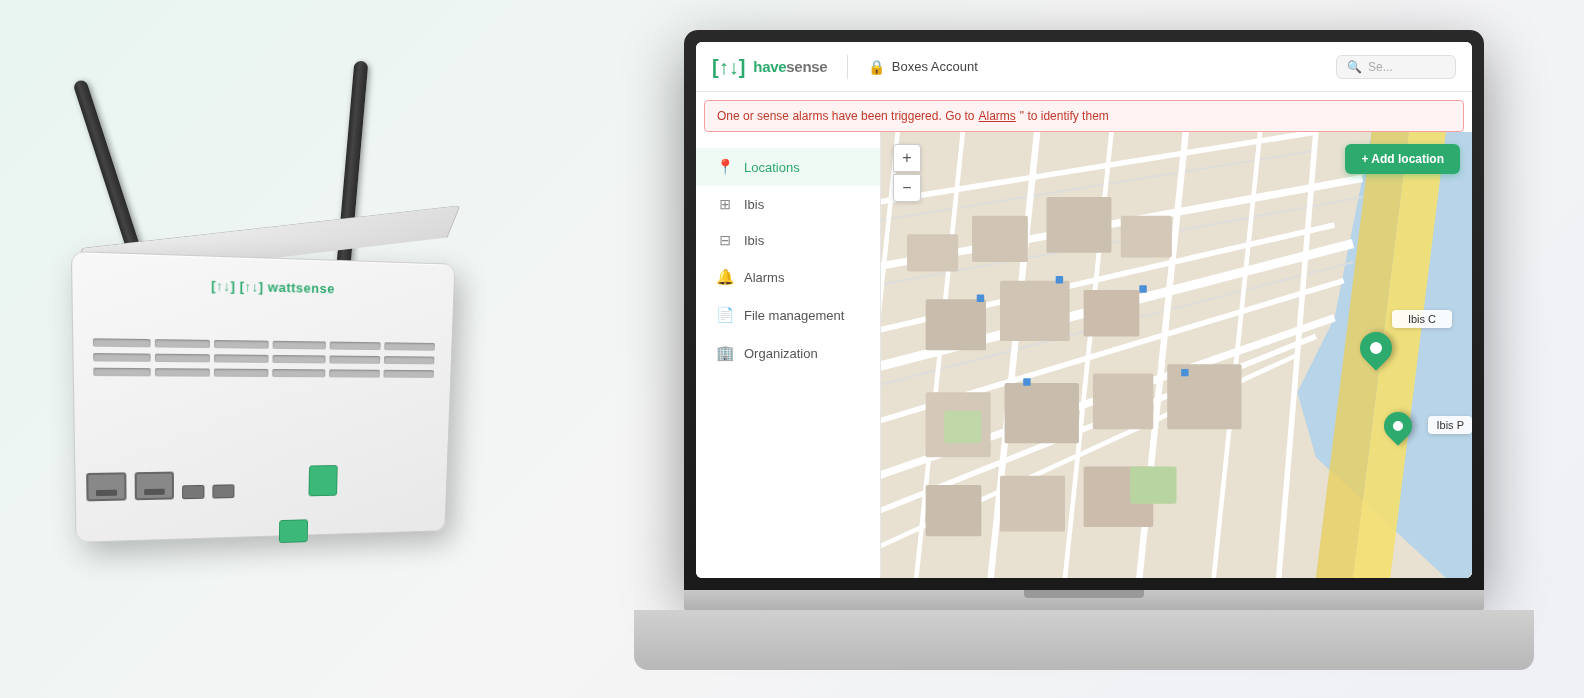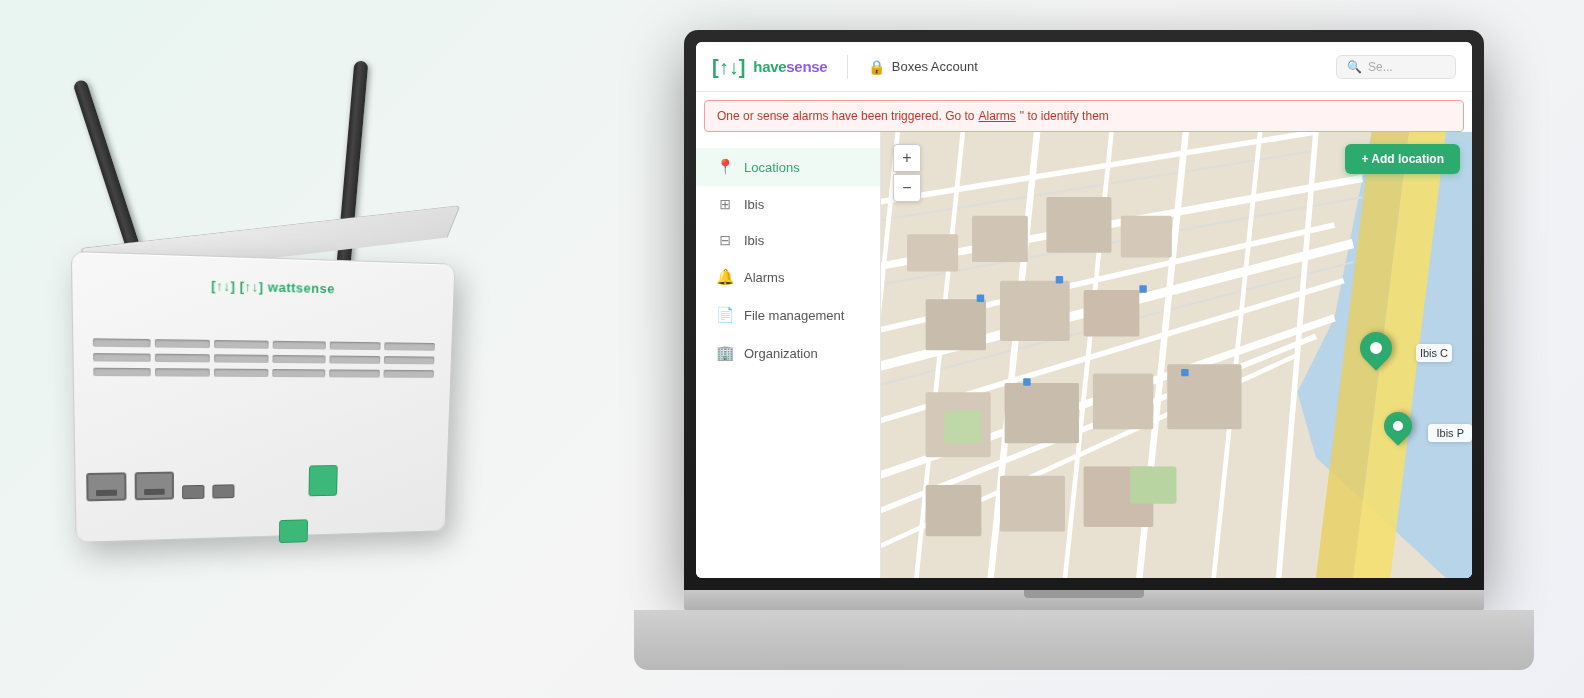--- a/index.html
+++ b/index.html
@@ -471,25 +471,25 @@
       left: 50%;
       transform: translate(-50%, -50%);
       width: 12px;
       height: 12px;
       background: #fff;
       border-radius: 50%;
     }
 
     .map-marker-label {
       position: absolute;
-      top: 212px;
+      top: 178px;
       right: 20px;
       background: rgba(255,255,255,0.9);
       border-radius: 4px;
-      padding: 3px 4px;
+      padding: 3px 16px;
       font-size: 11px;
       color: #333;
       box-shadow: 0 1px 4px rgba(0,0,0,0.15);
       white-space: nowrap;
     }
 
     .map-marker2 {
       position: absolute;
       width: 28px;
       height: 28px;
@@ -508,21 +508,21 @@
       left: 50%;
       transform: translate(-50%, -50%);
       width: 10px;
       height: 10px;
       background: #fff;
       border-radius: 50%;
     }
 
     .map-marker2-label {
       position: absolute;
-      top: 292px;
+      top: 284px;
       right: 0px;
       background: rgba(255,255,255,0.9);
       border-radius: 4px;
       padding: 3px 8px;
       font-size: 11px;
       color: #333;
       box-shadow: 0 1px 4px rgba(0,0,0,0.15);
       white-space: nowrap;
     }
 
@@ -593,21 +593,21 @@
 </div>
 
 <div class="laptop-container">
   <div class="laptop-screen-bezel">
     <div class="laptop-screen">
 
       <div class="app-header">
         <div class="app-logo">
           <span class="logo-icon">[↑↓]</span>
           <span class="logo-text">
-            <span>have</span><span style="color:#8b5cf6">sense</span>
+            <span>have</span><span style="color:#737373">sense</span>
           </span>
         </div>
         <div class="header-divider"></div>
         <div class="account-section">
           <span class="account-icon">🔒</span>
           <span>Boxes Account</span>
         </div>
         <div class="header-spacer"></div>
         <div class="search-bar">
           <span>🔍</span>

